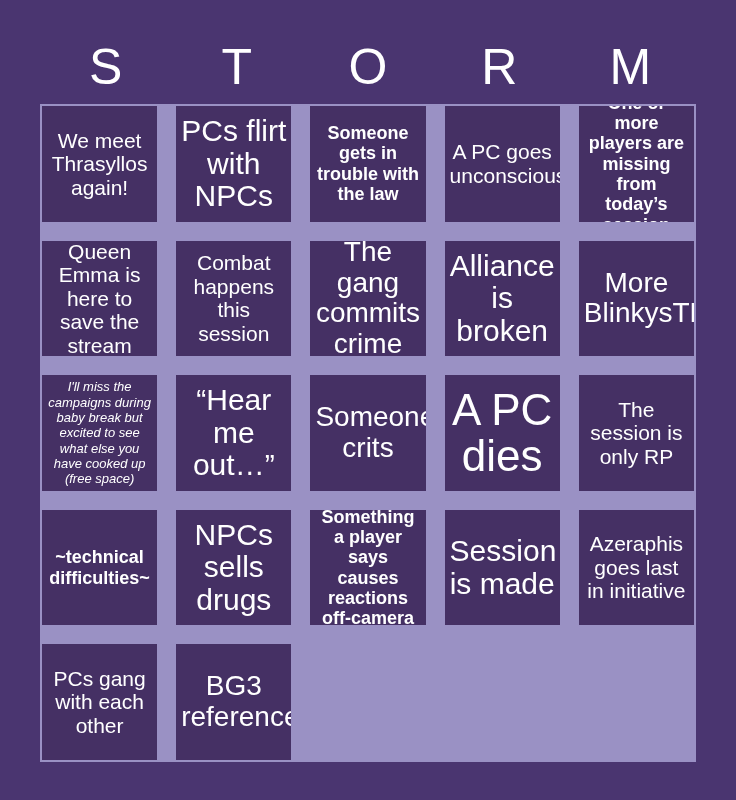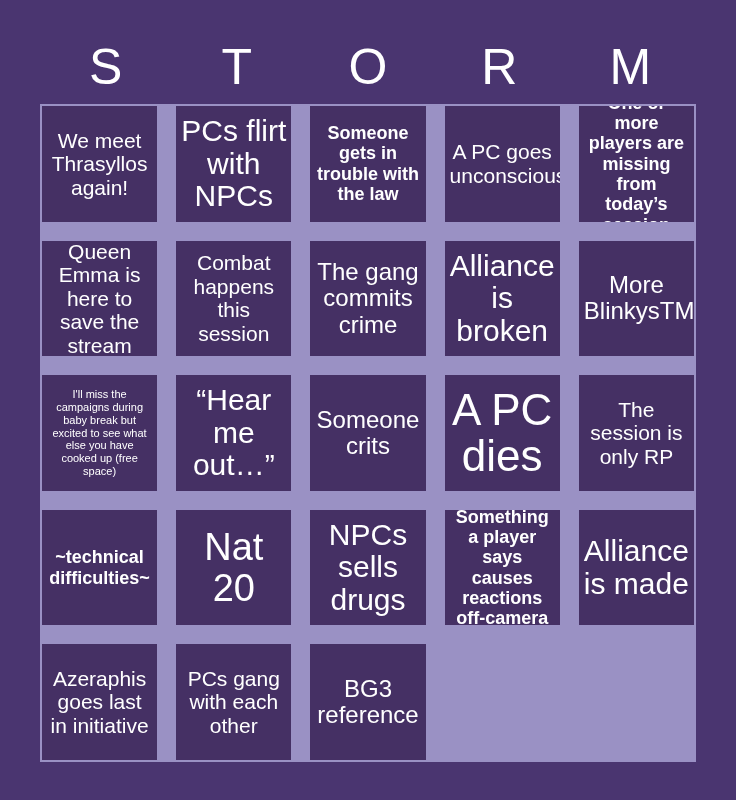--- a/index.html
+++ b/index.html
@@ -62,24 +62,24 @@
     box-sizing: border-box;
     padding: 3px 5px;
     overflow: hidden;
   }
   .cell span {
     display: block;
     width: 100%;
     line-height: 1.12;
   }
   
-  .fs-xs span { font-size: 11px; line-height: 1.18; }
+  .fs-xs span { font-size: 13px; line-height: 1.18; font-style: italic; }
   .fs-sm span { font-size: 18px; line-height: 1.13; font-weight: bold; }
   .fs-md span { font-size: 21px; line-height: 1.12; }
-  .fs-lg span { font-size: 24px; line-height: 1.1; }
+  .fs-lg span { font-size: 28px; line-height: 1.1; }
   .fs-xl span { font-size: 30px; line-height: 1.08; }
   .fs-xxl span { font-size: 38px; line-height: 1.06; }
   .fs-huge span { font-size: 44px; line-height: 1.04; }
 </style>
 </head>
 <body>
 
 <div id="card">
 
   <div id="title-row">
@@ -132,31 +132,28 @@
       </div>
       <div class="cell fs-huge">
         <span>A PC dies</span>
       </div>
       <div class="cell fs-md">
         <span>The session is only RP</span>
       </div>
       <div class="cell fs-sm">
         <span>~technical difficulties~</span>
       </div>
-      <div class="cell fs-xxl">
-        <span>Nat 20</span>
-      </div>
       <div class="cell fs-xl">
         <span>NPCs sells drugs</span>
       </div>
       <div class="cell fs-sm">
         <span>Something a player says causes reactions off-camera</span>
       </div>
       <div class="cell fs-xl">
-        <span>Alliance is made</span>
+        <span>Session is made</span>
       </div>
       <div class="cell fs-md">
         <span>Azeraphis goes last in initiative</span>
       </div>
       <div class="cell fs-md">
         <span>PCs gang with each other</span>
       </div>
       <div class="cell fs-lg">
         <span>BG3 reference</span>
       </div>

